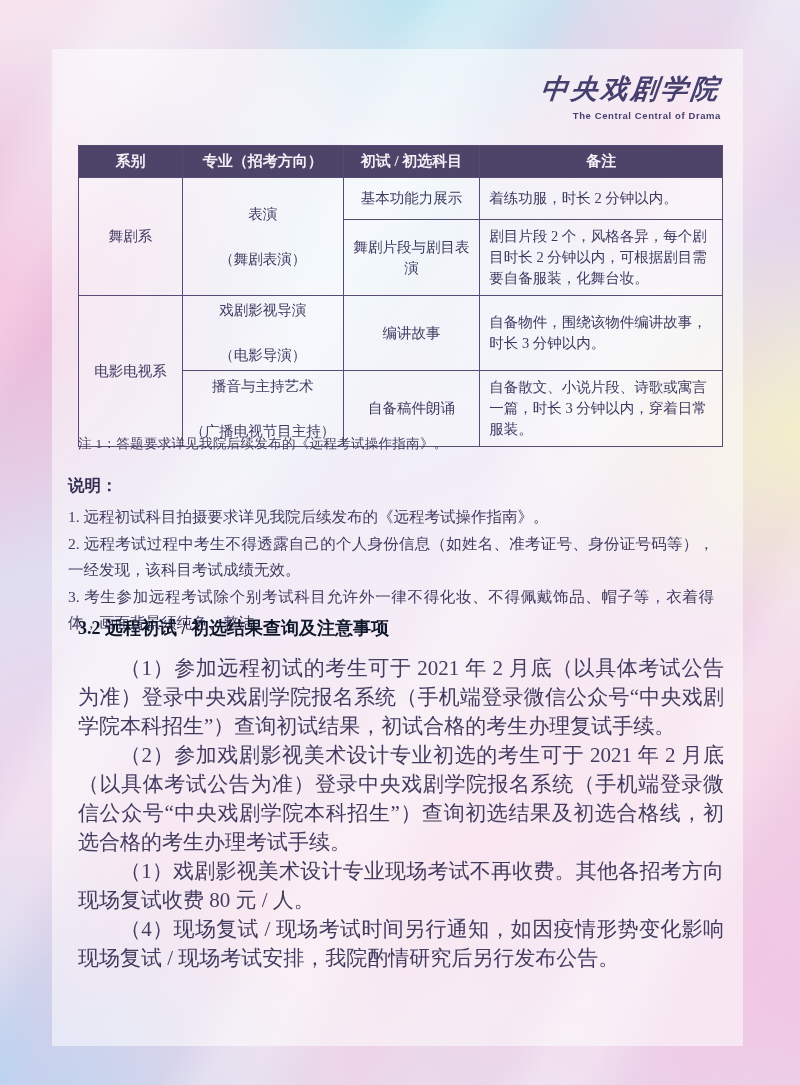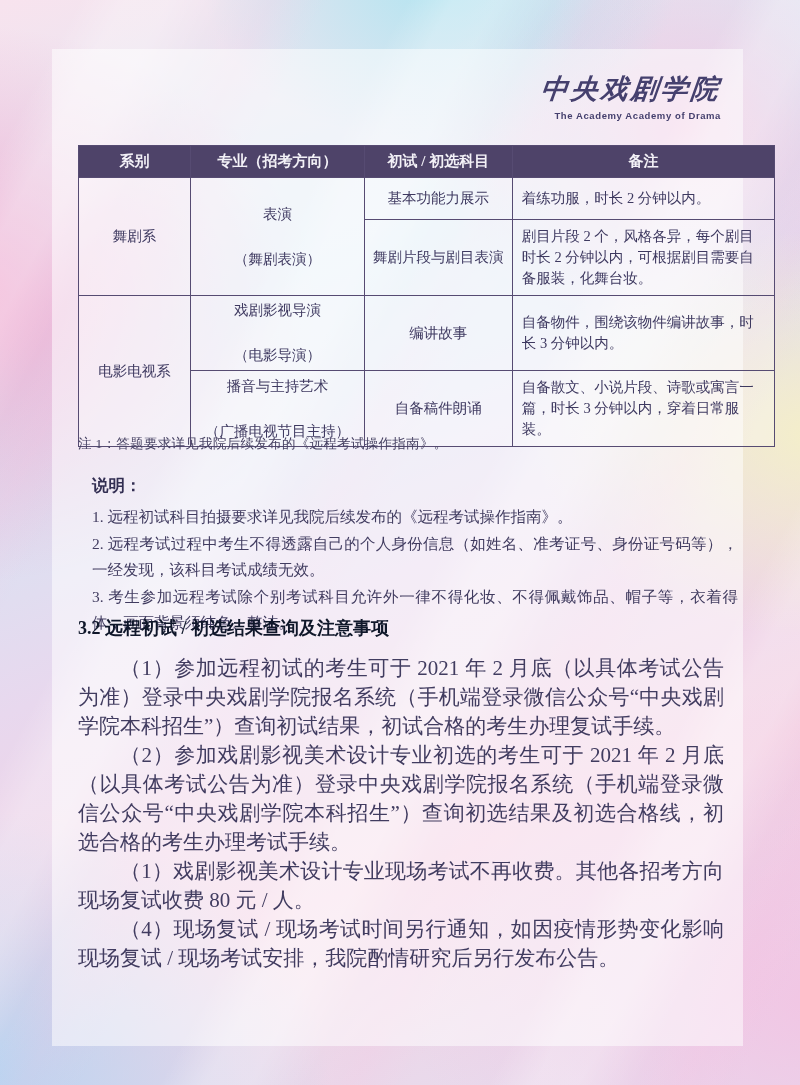--- a/index.html
+++ b/index.html
@@ -37,59 +37,59 @@
     color: #45406e; transform: skewX(-6deg);
   }
   .logo-sub {
     font-family: "Liberation Sans", sans-serif;
     font-weight: bold; font-size: 9.5px; letter-spacing: 0.6px;
     color: #45406e; margin-top: 3px;
   }
   
   .exam-table {
     position: absolute; left: 26px; top: 96px;
-    width: 697px; border-collapse: collapse;
+    width: 645px; border-collapse: collapse;
     color: #3e3960; font-size: 14.5px;
   }
   .exam-table th, .exam-table td {
     border: 1px solid #564b72;
     text-align: center; vertical-align: middle;
     line-height: 1.45; padding: 4px 6px;
   }
   .exam-table thead th {
     background: #4e4369; color: #f3f1f7;
     font-weight: bold; font-size: 15px; height: 32px;
   }
   .exam-table td { background: rgba(255,255,255,0.28); }
   .exam-table .col-note { text-align: left; padding: 6px 9px; }
   .r1 { height: 42px; } .r2 { height: 68px; } .r3 { height: 46px; } .r4 { height: 46px; }
   .major-sub { display: block; margin-top: 24px; }
   
   .table-note {
     position: absolute; left: 26px; top: 386px;
     font-size: 13.5px; color: #474263; letter-spacing: 0.3px;
   }
-  .notes-block { position: absolute; left: 40px; top: 426px; width: 646px; }
+  .notes-block { position: absolute; left: 16px; top: 426px; width: 646px; }
   .notes-heading { font-weight: bold; font-size: 16.5px; color: #322e52; margin-bottom: 7px; }
   .note-item { font-size: 15.5px; color: #413c60; line-height: 26.5px; text-align: justify; }
   .section-block { position: absolute; left: 26px; top: 567px; width: 646px; }
   .section-heading { font-weight: bold; font-size: 18px; color: #0f172a; margin-bottom: 14px; }
   .section-para {
     font-size: 21px; color: #413c60; line-height: 29px;
     text-indent: 2em; text-align: justify;
   }
 </style>
 </head>
 <body>
 
 <div class="card">
 
   <div class="logo-block">
     <div class="logo-title">中央戏剧学院</div>
-    <div class="logo-sub">The Academy Academy of Drama</div>
+    <div class="logo-sub">The Central Central of Drama</div>
   </div>
 
   <table class="exam-table">
     <colgroup>
       <col style="width:104px">
         <col style="width:161px">
         <col style="width:137px">
         <col style="width:243px">
     </colgroup>
     <thead>

